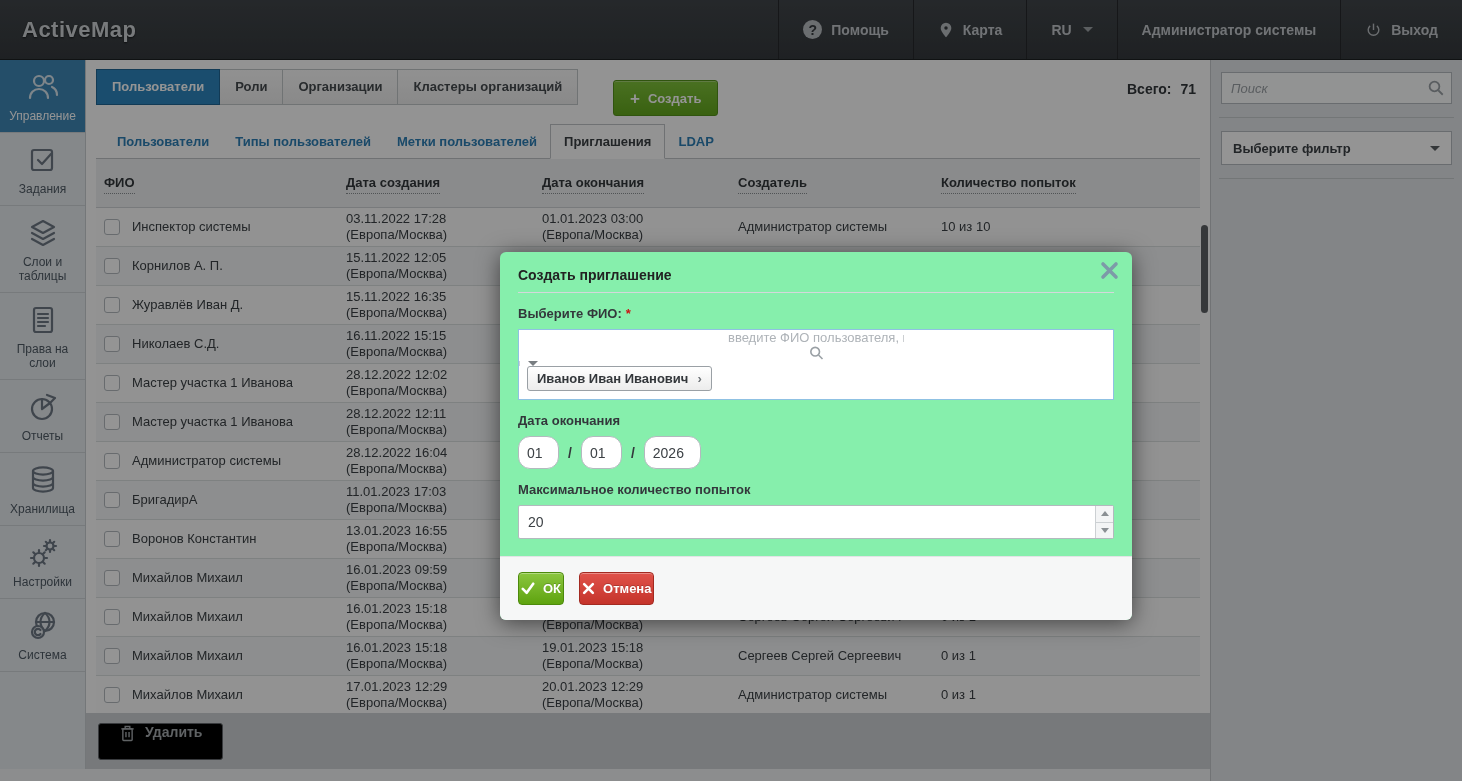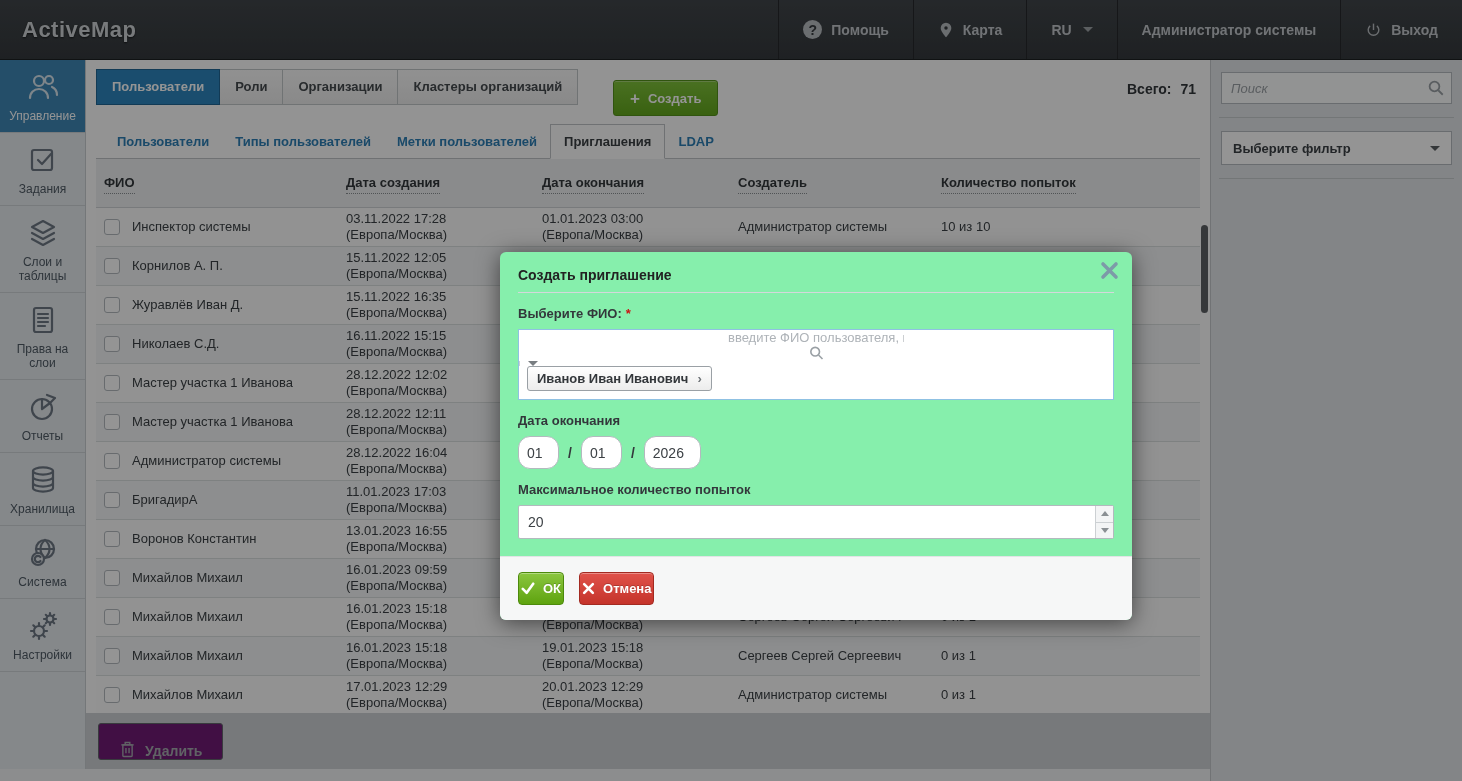--- a/index.html
+++ b/index.html
@@ -63,21 +63,21 @@
     height:39px; vertical-align:middle; }
   tbody tr:nth-child(even) { background:#f3f5f6; }
   tbody tr:nth-child(odd) { background:#fbfcfc; }
   .cb { width:16px; height:16px; border:1px solid #b3b9be; border-radius:3px; background:#fff; cursor:pointer; }
   .dt-line { line-height:16px; }
   .name-cell { padding-left:2px; }
 
   
   .bottom-toolbar { position:absolute; left:0; right:0; bottom:0; height:56px; background:#cdd1d4; }
   .delete-btn { position:absolute; left:12px; top:10px; height:37px; padding:0 20px;
-    display:flex; align-items:flex-end; gap:9px; background:#701a75; border:1px solid #62676b;
+    display:flex; align-items:flex-start; gap:9px; background:#000000; border:1px solid #62676b;
     border-radius:3px; color:#a6abaf; font-size:14px; font-weight:bold; cursor:default; }
   .delete-btn svg { stroke:#a6abaf; fill:none; stroke-width:1.8; }
   .page-bottom-strip { position:absolute; left:0; right:252px; bottom:0; height:12px; background:#f2f3f4; }
 
   
   .scroll-track { position:absolute; top:104px; bottom:56px; right:1px; width:9px; }
   .scroll-thumb { position:absolute; top:61px; height:88px; left:1px; width:7px;
     background:#5d6164; border-radius:4px; cursor:pointer; }
 
   
@@ -222,36 +222,36 @@
     <svg width="32" height="32" viewBox="0 0 32 32">
       <ellipse cx="16" cy="7" rx="10" ry="3.6"></ellipse>
       <path d="M6 7v6c0 2 4.5 3.6 10 3.6S26 15 26 13V7"></path>
       <path d="M6 13v6c0 2 4.5 3.6 10 3.6S26 21 26 19v-6"></path>
       <path d="M6 19v5c0 2 4.5 3.6 10 3.6S26 26 26 24v-5"></path>
     </svg>
     <span>Хранилища</span>
   </div>
   <div class="side-item">
     <svg width="32" height="32" viewBox="0 0 32 32">
+      <circle cx="12" cy="21" r="5"></circle>
+      <path d="M12 13v3M12 26v3M4 21h3M17 21h3M6.3 15.3l2.1 2.1M15.6 24.6l2.1 2.1M6.3 26.7l2.1-2.1M15.6 17.4l2.1-2.1"></path>
+      <circle cx="23" cy="9" r="3.5"></circle>
+      <path d="M23 3v2M23 13v2M17 9h2M27 9h2M18.8 4.8l1.4 1.4M25.8 11.8l1.4 1.4M18.8 13.2l1.4-1.4M25.8 6.2l1.4-1.4"></path>
+    </svg>
+    <span>Настройки</span>
+  </div>
+  <div class="side-item">
+    <svg width="32" height="32" viewBox="0 0 32 32">
       <circle cx="18" cy="12" r="9"></circle>
         <path d="M9 12h18"></path>
       <path d="M18 3c3 2.5 4.5 5.5 4.5 9S21 18.5 18 21M18 3c-3 2.5-4.5 5.5-4.5 9s1.5 6.5 4.5 9"></path>
       <circle cx="11" cy="22" r="6" fill="#e6eaee"></circle>
         <path d="M13.5 20a3.2 3.2 0 1 0 0 4"></path>
     </svg>
     <span>Система</span>
-  </div>
-  <div class="side-item">
-    <svg width="32" height="32" viewBox="0 0 32 32">
-      <circle cx="12" cy="21" r="5"></circle>
-      <path d="M12 13v3M12 26v3M4 21h3M17 21h3M6.3 15.3l2.1 2.1M15.6 24.6l2.1 2.1M6.3 26.7l2.1-2.1M15.6 17.4l2.1-2.1"></path>
-      <circle cx="23" cy="9" r="3.5"></circle>
-      <path d="M23 3v2M23 13v2M17 9h2M27 9h2M18.8 4.8l1.4 1.4M25.8 11.8l1.4 1.4M18.8 13.2l1.4-1.4M25.8 6.2l1.4-1.4"></path>
-    </svg>
-    <span>Настройки</span>
   </div>
 </div>
 
 <div class="main">
   <div class="main-inner">
     <div class="tab-row">
 
         <div class="tab-btn active">
           <span>Пользователи</span>
         </div>

